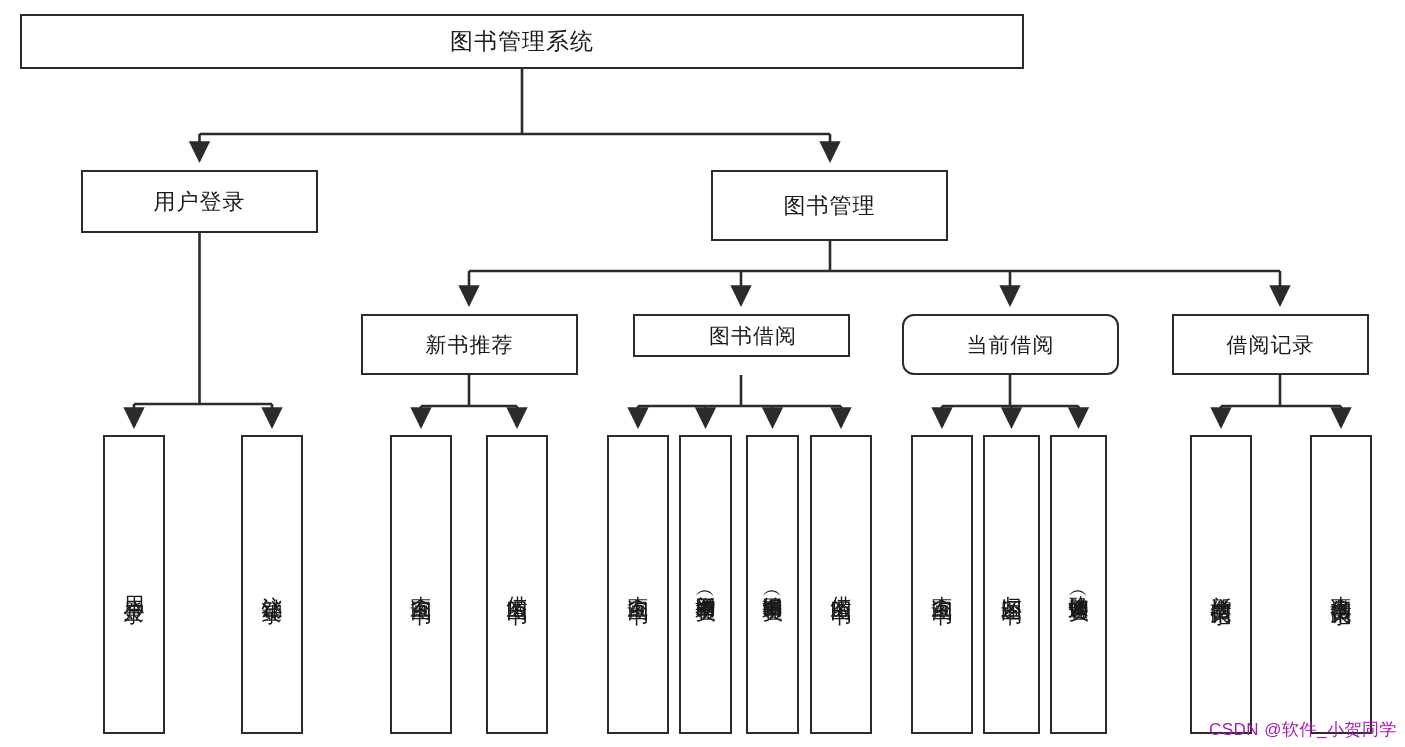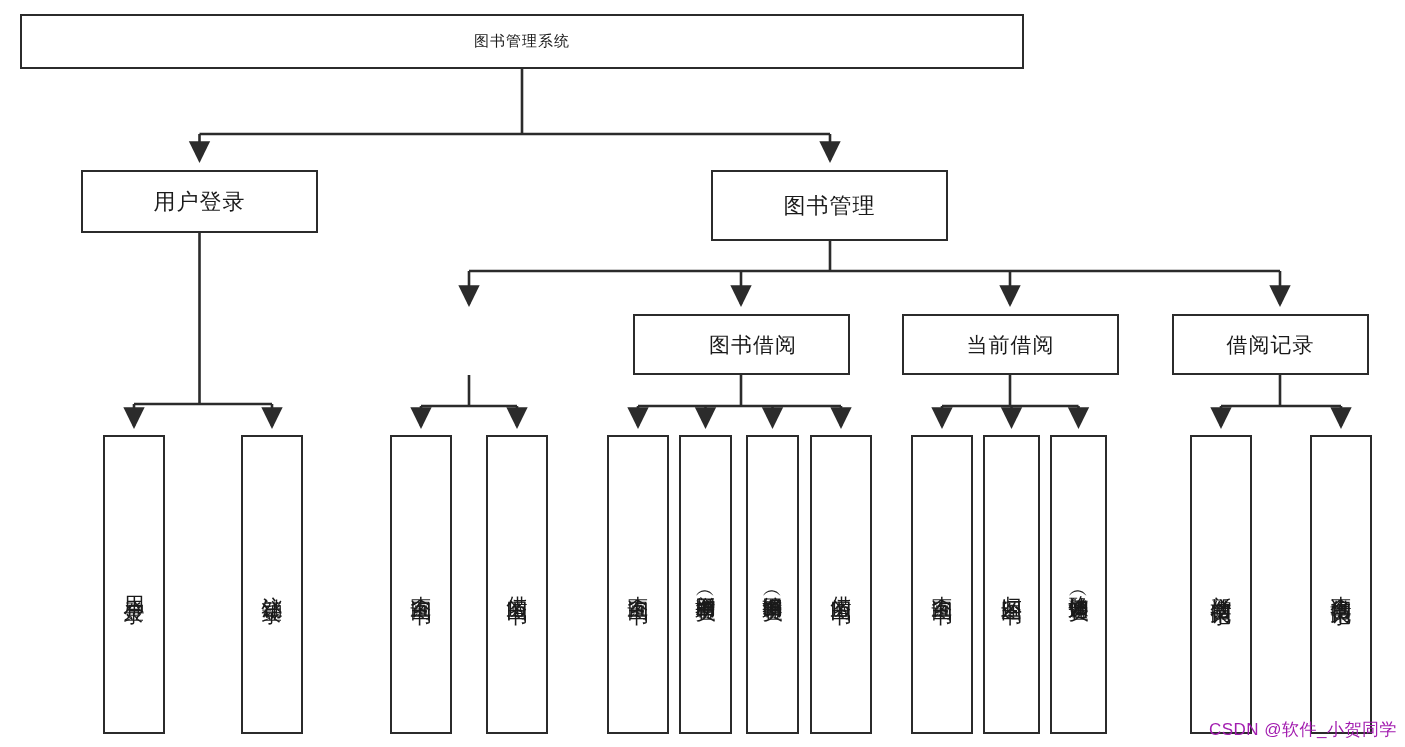--- a/index.html
+++ b/index.html
@@ -33,21 +33,21 @@
     border: 2.5px solid #2b2b2b;
     background: #ffffff;
     display: flex;
     align-items: center;
     justify-content: center;
     text-align: center;
     color: #1a1a1a;
     z-index: 2;
   }
   .node.root {
-    font-size: 15px;
+    font-size: 23px;
     letter-spacing: 1px;
   }
   .node.lvl2 {
     font-size: 22px;
     letter-spacing: 1px;
   }
   .node.lvl3 {
     font-size: 21px;
     letter-spacing: 1px;
   }
@@ -147,24 +147,27 @@
     <span>图书管理系统</span>
   </div>
 
   <div class="node lvl2" style="left:81px; top:170px; width:237px; height:63px;">
     <span>用户登录</span>
   </div>
   <div class="node lvl2" style="left:711px; top:170px; width:237px; height:71px;">
     <span>图书管理</span>
   </div>
 
-  <div class="node lvl3" style="left:633px; top:314px; width:217px; height:61px;padding-left:23px;">
+  <div class="node lvl3" style="left:361px; top:314px; width:217px; height:61px;">
+    <span>新书推荐</span>
+  </div>
+  <div class="node lvl3" style="left:633px; top:314px; width:217px; height:43px;padding-left:23px;">
     <span>图书借阅</span>
   </div>
-  <div class="node lvl3" style="left:902px; top:314px; width:217px; height:61px;">
+  <div class="node lvl3" style="left:902px; top:314px; width:217px; height:61px;border-radius:12px;">
     <span>当前借阅</span>
   </div>
   <div class="node lvl3" style="left:1172px; top:314px; width:197px; height:61px;">
     <span>借阅记录</span>
   </div>
 
   <div class="node leaf" style="left:103px; top:435px; width:62px; height:299px;">
     <span class="vtext">用户登录</span>
   </div>
   <div class="node leaf" style="left:241px; top:435px; width:62px; height:299px;">

